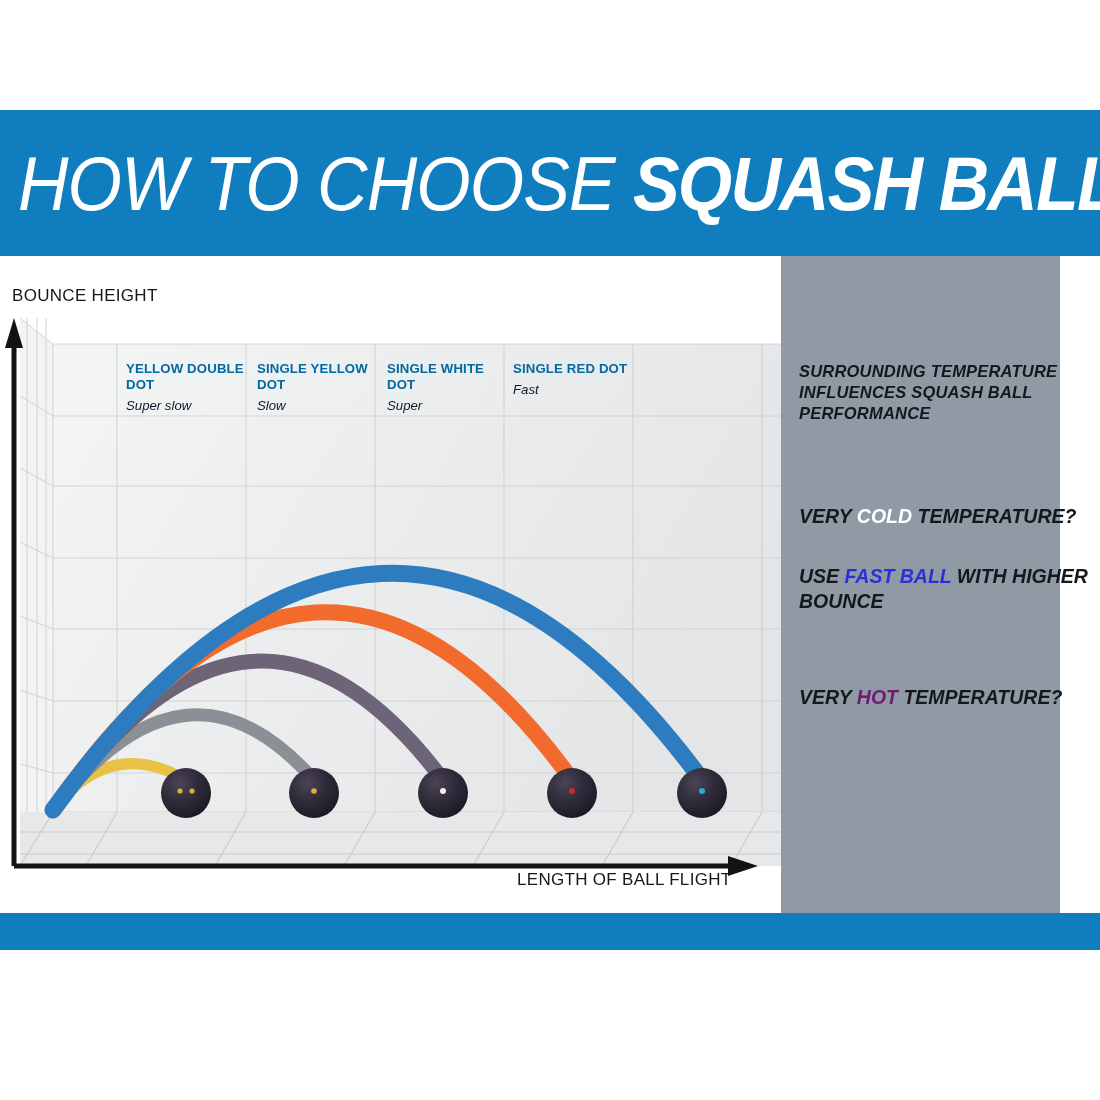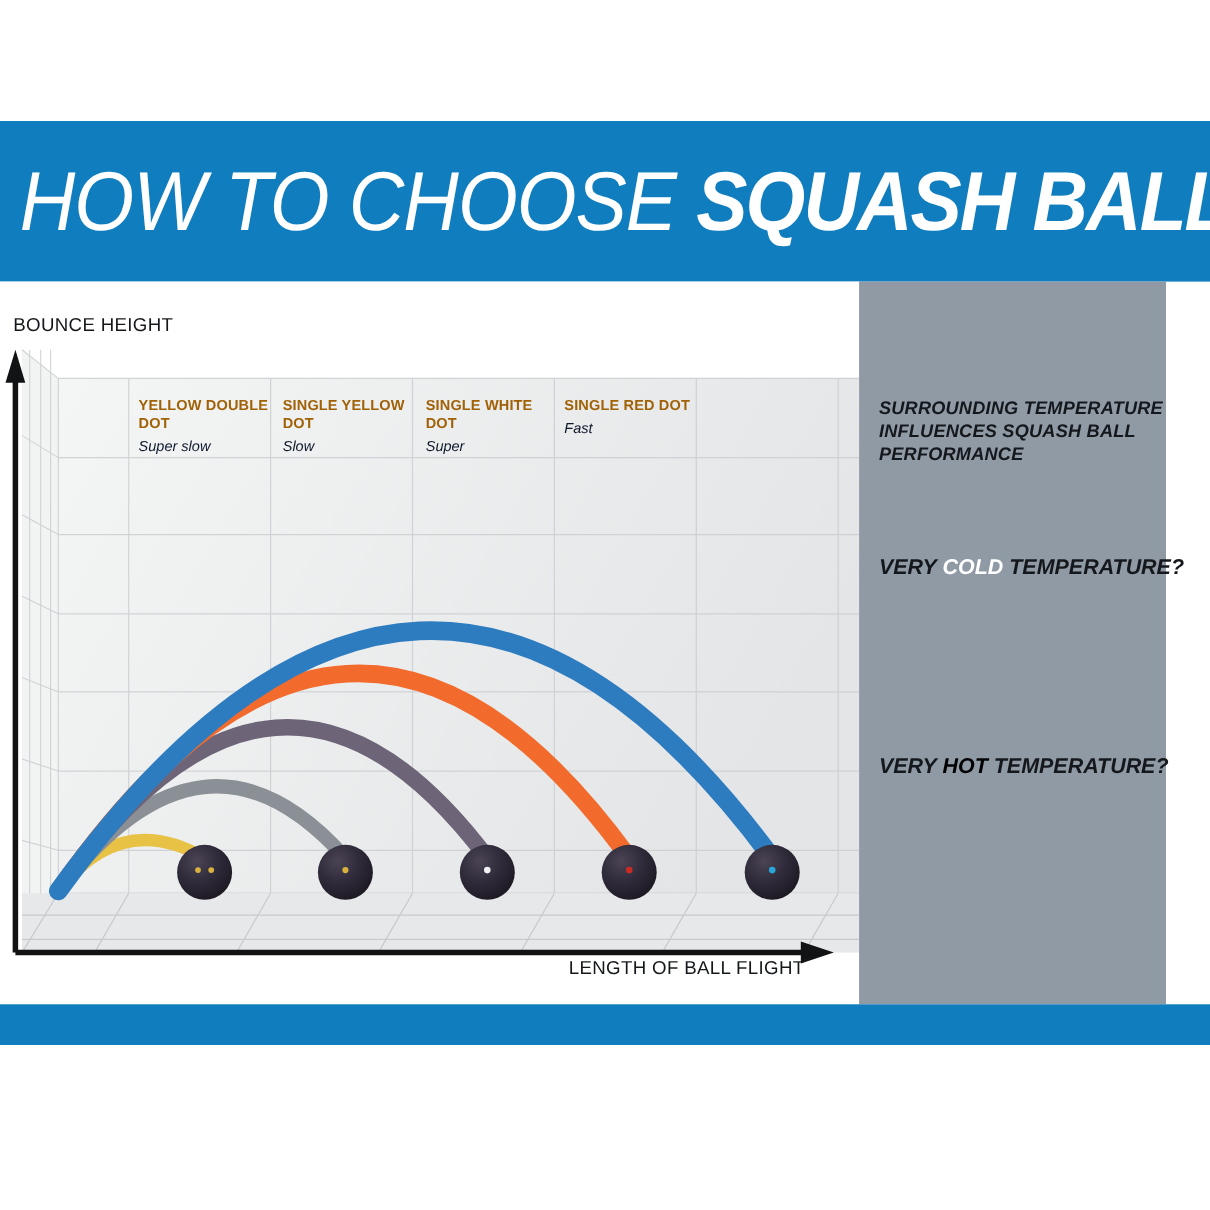--- a/index.html
+++ b/index.html
@@ -22,35 +22,35 @@
            background:#8f9aa5;}
   .side-block{position:absolute;left:18px;width:290px;color:#14181c;
               font-style:italic;font-weight:bold;line-height:1.26;}
   #side-intro{top:105px;font-size:16.5px;letter-spacing:.2px;}
   #side-cold{top:248px;font-size:19.5px;}
   #side-fast{top:308px;font-size:19.5px;}
   #side-hot{top:429px;font-size:19.5px;}
   #side-slow{top:489px;font-size:19.5px;}
   .hl-cold{color:#ffffff;}
   .hl-fast{color:#2b2fd6;}
-  .hl-hot{color:#000000;}
+  .hl-hot{color:#701a75;}
   .hl-slow{color:#f7e319;}
 
   
   #chart-card{position:absolute;left:0;top:256px;width:781px;height:657px;
               background:#ffffff;}
   #y-axis-title{position:absolute;left:12px;top:286px;font-size:17px;
                 color:#15181b;letter-spacing:.3px;}
   #x-axis-title{position:absolute;left:517px;top:870px;font-size:17px;
                 color:#15181b;letter-spacing:.3px;}
 
   
   #col-headers{position:absolute;left:0;top:256px;width:781px;height:657px;}
   .col{position:absolute;top:105px;width:120px;}
-  .col-name{font-size:13.2px;font-weight:bold;color:#a16207;line-height:1.22;
+  .col-name{font-size:13.2px;font-weight:bold;color:#0369a1;line-height:1.22;
             letter-spacing:.15px;}
   .col-speed{font-size:13.2px;font-style:italic;color:#0f172a;margin-top:5px;}
   #col0{left:126px;} #col1{left:257px;} #col2{left:387px;}
   #col3{left:513px;} #col4{left:641px;}
 
   svg{display:block;}
   #plot{position:absolute;left:0;top:256px;}
 </style>
 </head>
 <body>
@@ -212,20 +212,23 @@
   </div>
 </div>
 
 <div id="sidebar">
   <div class="side-block" id="side-intro">SURROUNDING TEMPERATURE INFLUENCES SQUASH BALL PERFORMANCE</div>
 
   <div class="side-block" id="side-cold">
     <span>VERY </span><span class="hl-cold">COLD</span><span> TEMPERATURE?</span>
   </div>
 
+  <div class="side-block" id="side-fast">
+    <span>USE </span><span class="hl-fast">FAST BALL</span><span> WITH HIGHER BOUNCE</span>
+  </div>
 
   <div class="side-block" id="side-hot">
     <span>VERY </span><span class="hl-hot">HOT</span><span> TEMPERATURE?</span>
   </div>
 
 </div>
 
 <div style="position:absolute;left:0;top:913px;width:1100px;height:37px;background:#0f7dbe;"></div>
 
 </body></html>

